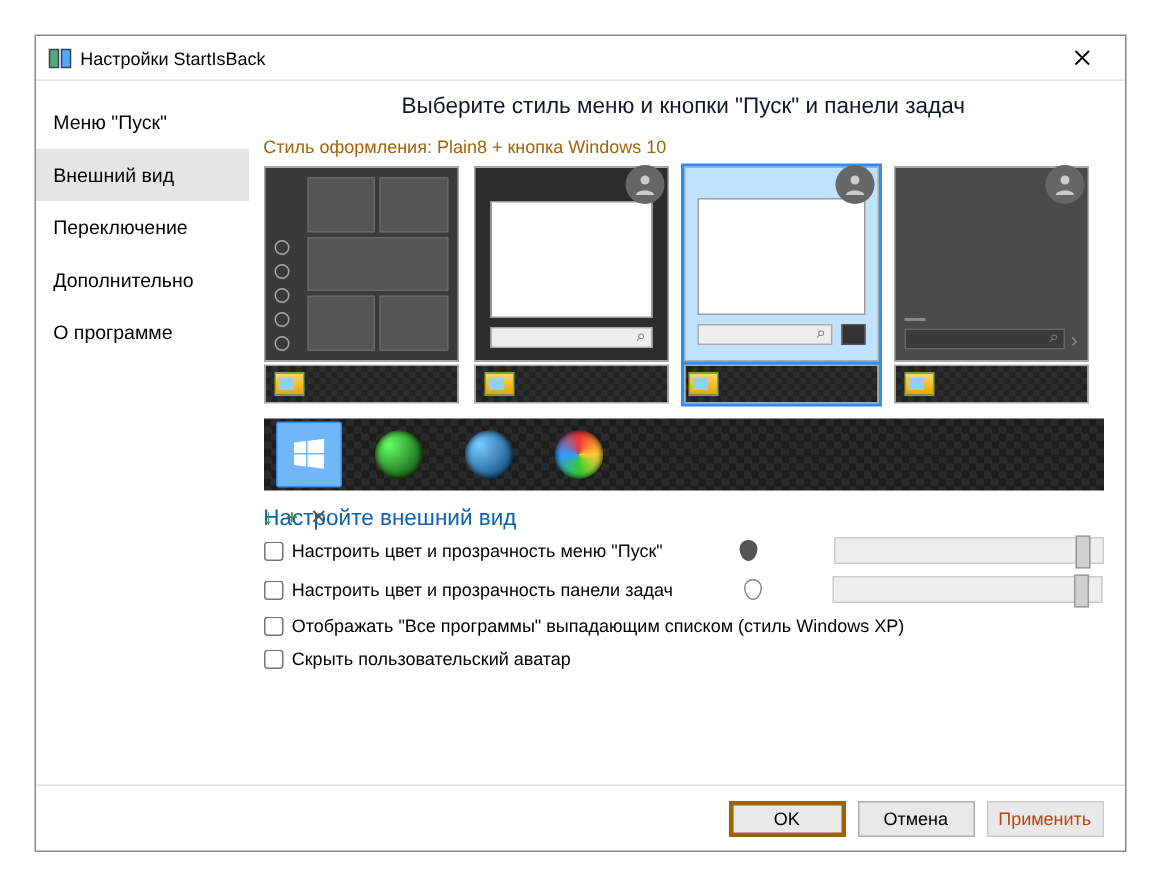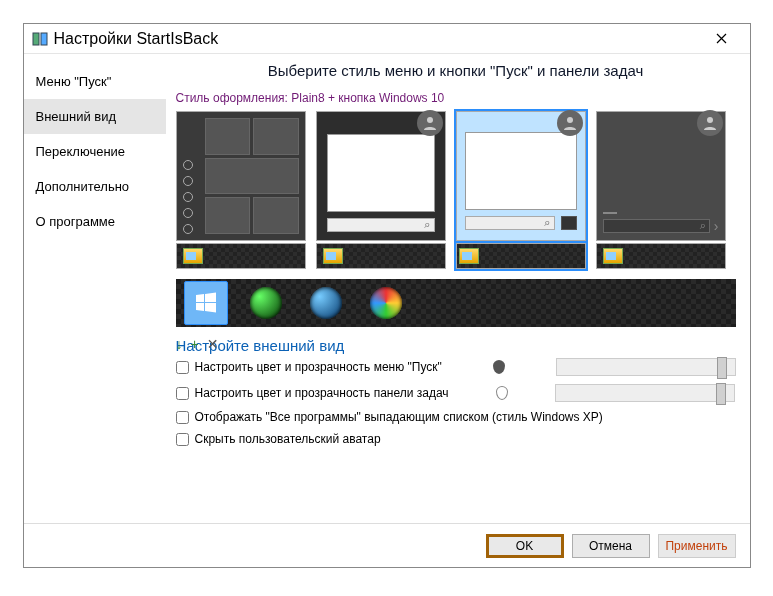--- a/index.html
+++ b/index.html
@@ -1,28 +1,28 @@
 <!DOCTYPE html>
 <html><head>
 <meta charset="utf-8">
 <style>
   * { box-sizing: border-box; margin: 0; padding: 0; }
   body { font-family: "Segoe UI", Tahoma, sans-serif; font-size: 12px; background: #fff; color: #000; }
   .window { width: 728px; height: 545px; border: 1px solid #888; background: #fff; position: relative; margin: 23px auto; display: flex; flex-direction: column; }
   .titlebar { height: 30px; display: flex; align-items: center; padding: 0 8px; border-bottom: 1px solid #e5e5e5; }
   .titlebar .icon { width: 16px; height: 16px; margin-right: 6px; }
-  .titlebar .title { flex: 1; font-size: 16px; }
+  .titlebar .title { flex: 1; font-size: 12px; }
   .titlebar .close { width: 40px; height: 28px; display: flex; align-items: center; justify-content: center; cursor: pointer; }
   .body { flex: 1; display: flex; overflow: hidden; }
   .sidebar { width: 142px; border-right: 0; padding-top: 10px; }
   .sidebar-item { padding: 10px 12px; font-size: 13px; cursor: pointer; }
   .sidebar-item.selected { background: #e5e5e5; }
   .content { flex: 1; padding: 8px 14px 0 10px; display: flex; flex-direction: column; overflow: hidden; }
   h1 { color: #0f172a; font-weight: 400; font-size: 15px; margin-bottom: 12px; text-align: center; }
-  .styletxt { font-size: 12px; color: #701a75; margin-bottom: 6px; }
+  .styletxt { font-size: 12px; color: #a16207; margin-bottom: 6px; }
   .gallery { display: flex; gap: 10px; }
   .thumb { width: 130px; display: flex; flex-direction: column; gap: 2px; cursor: pointer; }
   .thumb.sel .tmain, .thumb.sel .tbar { outline: 2px solid #2b8efb; outline-offset: 0; background-color:#bfe3ff; padding:2px; }
   .tmain { height: 130px; background: #3a3a3a; position: relative; border: 1px solid #aaa; }
   .tbar { height: 26px; background: repeating-conic-gradient(#2d2d2d 0 25%, #222 0 50%) 0 0/8px 8px; border: 1px solid #aaa; display:flex; align-items:center; padding-left:6px; }
   .folder { width: 20px; height: 16px; background: linear-gradient(#ffd96b,#e5a500); border:1px solid #7a5; position:relative; }
   .folder::before{content:"";position:absolute;left:2px;top:3px;width:10px;height:8px;background:#8fd0ff;}
   .btnrow { height: 48px; margin-top: 10px; background: repeating-conic-gradient(#2a2a2a 0 25%, #1d1d1d 0 50%) 0 0/10px 10px; display:flex; align-items:center; gap:16px; padding-left:8px; }
   .sbtn { width: 44px; height: 44px; display:flex; align-items:center; justify-content:center; cursor:pointer; border-radius:2px; }
   .sbtn.sel { background: #6fb7f7; border:1px solid #2b8efb; }

